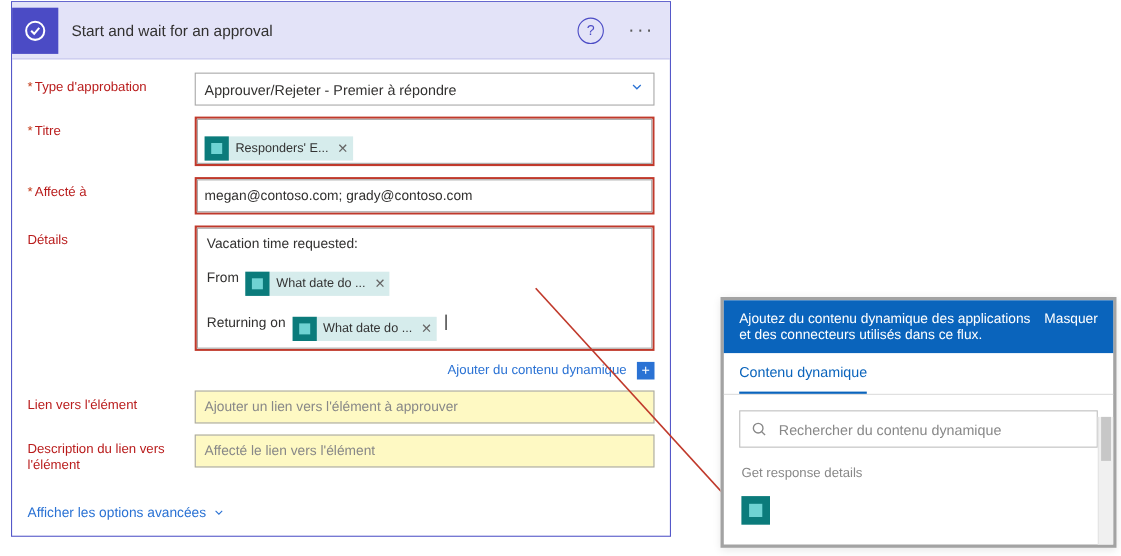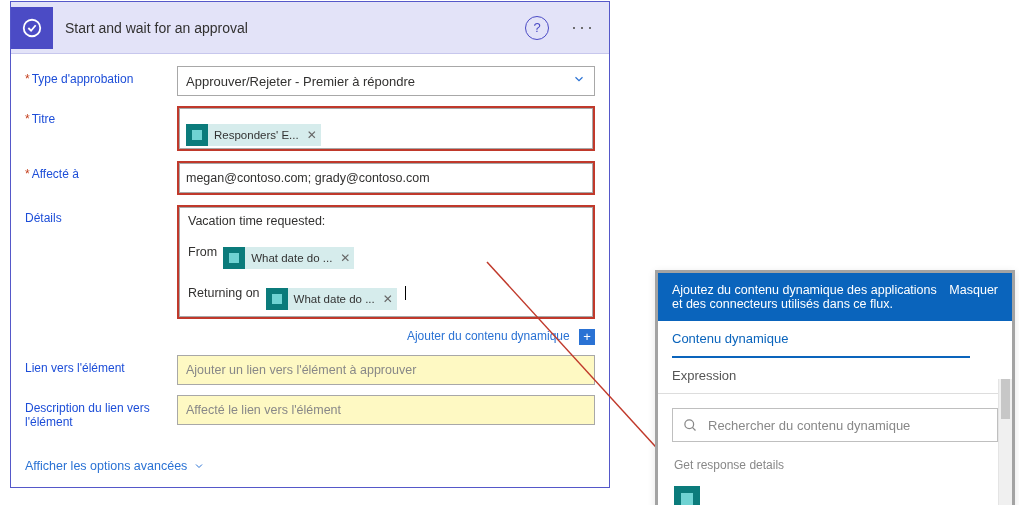--- a/index.html
+++ b/index.html
@@ -8,21 +8,21 @@
   
   .card { position: absolute; left: 10px; top: 1px; width: 600px; border: 1px solid #5558c9; background: #fff; }
   .card-header { display: flex; align-items: center; height: 52px; background: #e3e3f8; border-bottom: 1px solid #c7c7ed; }
   .card-header .hicon { width: 42px; height: 42px; background: #4b4bc5; display: flex; align-items: center; justify-content: center; color: #fff; }
   .card-header .title { flex: 1; padding-left: 12px; font-size: 14px; }
   .card-header .help { width: 24px; height: 24px; border: 1.5px solid #4b4bc5; border-radius: 50%; color: #4b4bc5; display: flex; align-items: center; justify-content: center; font-size: 13px; margin-right: 8px; cursor: pointer; }
   .card-header .more { padding: 0 14px; font-size: 18px; letter-spacing: 2px; color: #5a5a5a; cursor: pointer; }
 
   .card-body { padding: 12px 14px 10px 14px; }
   .row { display: flex; align-items: flex-start; margin-bottom: 10px; }
-  .label { width: 152px; padding-top: 6px; font-size: 12px; color: #1d4ed8; }
+  .label { width: 152px; padding-top: 6px; font-size: 12px; color: #b91c1c; }
   .req::before { content: "*"; color: #c43e1c; margin-right: 2px; }
   .field { flex: 1; }
 
   .selectbox { border: 1px solid #a8a8a8; height: 30px; display: flex; align-items: center; padding: 0 8px; justify-content: space-between; cursor: pointer; background: #fff; }
   .selectbox .chev { color: #2a72d4; font-size: 16px; }
 
   .outlined { border: 2px solid #c0392b; }
   .inner { border: 1px solid #a8a8a8; min-height: 30px; display: flex; align-items: center; flex-wrap: wrap; padding: 2px 6px; background: #fff; gap: 4px; font-size: 12.5px; }
 
   .token { display: inline-flex; align-items: center; background: #d6ecec; height: 22px; padding: 0 4px 0 0; font-size: 12px; color: #333; margin-top: 13px; }
@@ -40,21 +40,21 @@
   .dynlink .plus { display: inline-block; width: 16px; height: 16px; background: #2a72d4; color: #fff; text-align: center; line-height: 16px; font-size: 13px; margin-left: 6px; vertical-align: middle; cursor:pointer;}
 
   .plainfield { border: 1px solid #a8a8a8; height: 30px; padding: 0 8px; background: #fef9c3; display:flex; align-items:center; color:#888; font-size:12.5px;}
 
   .adv { padding: 10px 14px 14px; color: #2a72d4; font-size: 12.5px; cursor: pointer; display:flex; align-items:center; gap:6px;}
 
   
   .panel { position: absolute; left: 655px; top: 270px; width: 360px; border: 3px solid #a3a3a3; background: #fff; box-shadow: 0 2px 8px rgba(0,0,0,0.1); }
   .panel-head { background: #0a64bc; color: #fff; padding: 10px 14px; font-size: 12.5px; display:flex; justify-content:space-between; align-items:flex-start; gap:8px;}
   .panel-head .hide { cursor:pointer; white-space:nowrap; }
-  .tabs { display:flex; border-bottom:1px solid #ddd; padding: 0 14px; flex-direction: column; }
+  .tabs { display:flex; border-bottom:1px solid #ddd; padding: 0 14px; }
   .tab { padding: 10px 0; margin-right: 28px; font-size: 13px; color:#555; cursor:pointer; }
   .tab.active { color:#0a64bc; border-bottom: 2px solid #0a64bc; }
   .panel-body { padding: 14px; }
   .search { border:1px solid #bfbfbf; height:34px; display:flex; align-items:center; padding:0 10px; color:#888; gap:10px;}
   .section { color:#888; font-size:12px; margin: 16px 0 8px 2px; }
   .item { display:flex; align-items:flex-start; gap:10px; padding:4px 2px; cursor:pointer; }
   .item .iicon { width:26px; height:26px; background:#0b7b7b; display:flex; align-items:center; justify-content:center; flex-shrink:0; margin-top:2px;}
   .item .iicon::after { content:""; width:12px; height:12px; background:#6fd3d3; }
   .item .itext .t1 { font-weight:600; font-size:12.5px; color:#222; }
   .item .itext .t2 { font-size:11.5px; color:#888; }
@@ -188,21 +188,20 @@
   <line x1="2" y1="2" x2="190" y2="208" stroke="#c0392b" stroke-width="1.5" marker-end="url(#ah)"></line>
 </svg>
 
 <div class="panel">
   <div class="panel-head">
     <span>Ajoutez du contenu dynamique des applications et des connecteurs utilisés dans ce flux.</span>
     <span class="hide">Masquer</span>
   </div>
   <div class="tabs">
     <div class="tab active">Contenu dynamique</div>
-    <div class="tab">Expression</div>
   </div>
   <div class="panel-body">
     <div class="search">
       <svg width="15" height="15" viewBox="0 0 24 24" fill="none" stroke="#888" stroke-width="2">
           <circle cx="10" cy="10" r="7"></circle>
           <line x1="20" y1="20" x2="15" y2="15"></line>
         </svg>
       <span>Rechercher du contenu dynamique</span>
     </div>
     <div class="section">Get response details</div>

